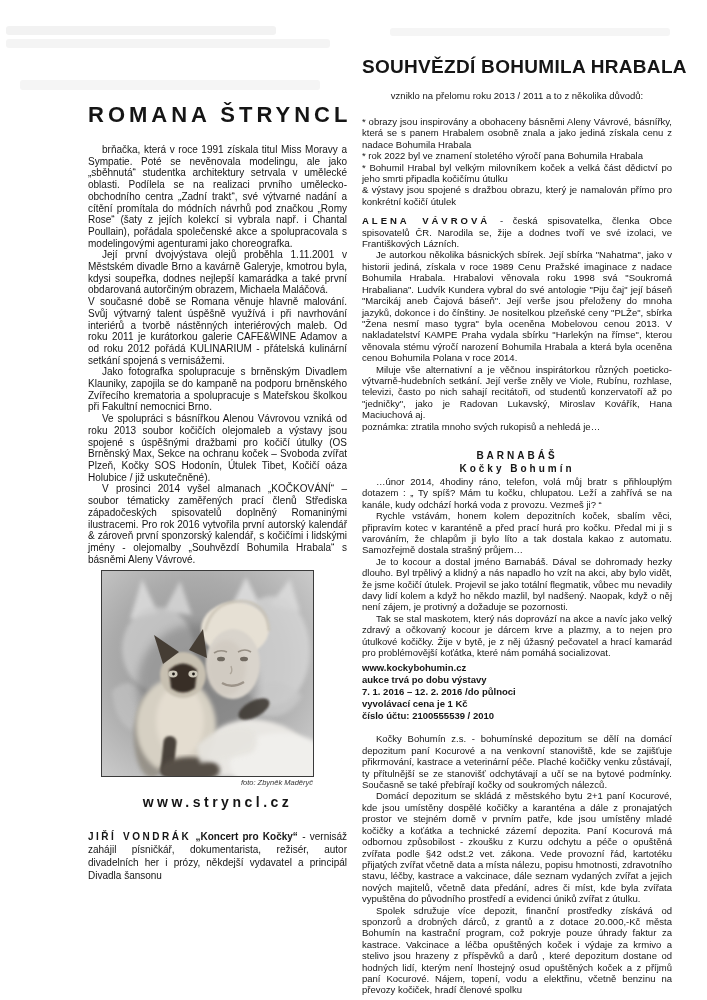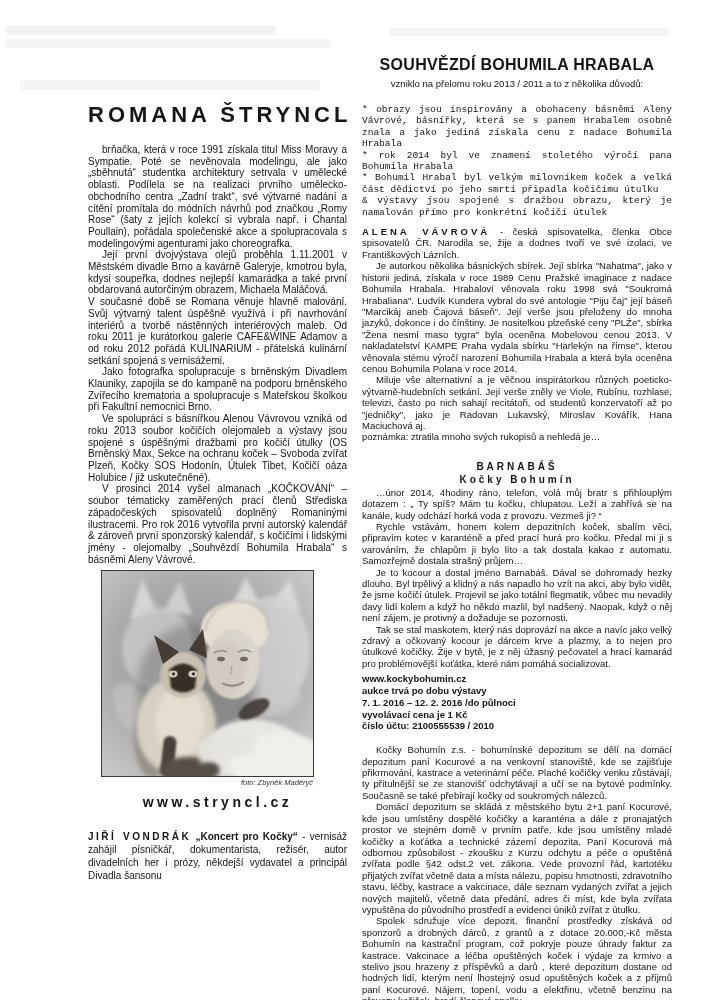--- a/index.html
+++ b/index.html
@@ -27,24 +27,24 @@
   .photo-wrap{margin:5px 0 0 13px;width:212px;}
   .photo{display:block;width:211px;height:205px;border:1px solid #3a3a3a;background:#b9b9b9;}
   .photo-caption{text-align:right;font-size:7.5px;font-style:italic;color:#333;margin-top:1px;}
 
   .site{margin-top:7px;text-align:center;font-size:14px;font-weight:bold;letter-spacing:3.5px;}
 
   .vondrak{margin-top:20px;font-size:10px;line-height:13px;text-align:justify;}
   .spaced-name{font-weight:bold;letter-spacing:2.5px;}
   .bold{font-weight:bold;}
 
-  .right-title{margin:56px 0 4px 0;text-align:center;font-size:16px;font-weight:bold;letter-spacing:0.3px;white-space:nowrap;}
+  .right-title{margin:56px 0 12px 0;text-align:center;font-size:19px;font-weight:bold;letter-spacing:0.3px;white-space:nowrap;}
   .right-sub{text-align:center;font-size:9.5px;margin-top:3px;}
   .right-body{font-size:9.5px;line-height:11.4px;text-align:justify;}
-  .reasons{margin-top:15px;font-family:Liberation Mono, monospace;}
+  .reasons{margin-top:15px;}
   .vavrova{margin-top:8px;}
   .vavrova .spaced-name{letter-spacing:3px;}
   .barnabas-head{margin-top:17px;text-align:center;font-weight:bold;font-size:10px;letter-spacing:3px;line-height:13.5px;}
   .auction{margin-top:4px;text-align:left;font-weight:bold;font-size:9.5px;line-height:11.8px;}
   .dep{margin-top:12px;}
   .contact{margin-top:3px;text-align:center;font-size:8.6px;}
 </style>
 </head>
 <body>
 
@@ -138,21 +138,21 @@
 
     <p class="vondrak"><span class="spaced-name">JIŘÍ VONDRÁK</span> <span class="bold">„Koncert pro Kočky“</span> <span>- vernisáž zahájil písničkář, dokumentarista, režisér, autor divadelních her i prózy, někdejší vydavatel a principál Divadla šansonu</span></p>
   </div>
 
   <div class="col-right">
     <h2 class="right-title">SOUHVĚZDÍ BOHUMILA HRABALA</h2>
     <div class="right-sub">vzniklo na přelomu roku 2013 / 2011 a to z několika důvodů:</div>
 
     <div class="right-body reasons">
       <p>* obrazy jsou inspirovány a obohaceny básněmi Aleny Vávrové, básnířky, která se s panem Hrabalem osobně znala a jako jediná získala cenu z nadace Bohumila Hrabala</p>
-      <p>* rok 2014 byl ve znamení stoletého výročí pana Bohumila Hrabala</p>
+      <p>* rok 2022 byl ve znamení stoletého výročí pana Bohumila Hrabala</p>
       <p>* Bohumil Hrabal byl velkým milovníkem koček a velká část dědictví po jeho smrti připadla kočičímu útulku</p>
       <p>&amp; výstavy jsou spojené s dražbou obrazu, který je namalován přímo pro konkrétní kočičí útulek</p>
     </div>
 
     <div class="right-body vavrova">
       <p><span class="spaced-name">ALENA VÁVROVÁ</span> <span>- česká spisovatelka, členka Obce spisovatelů ČR. Narodila se, žije a dodnes tvoří ve své izolaci, ve Františkových Lázních.</span></p>
       <p class="ind">Je autorkou několika básnických sbírek. Její sbírka "Nahatma", jako v historii jediná, získala v roce 1989 Cenu Pražské imaginace z nadace Bohumila Hrabala. Hrabalovi věnovala roku 1998 svá "Soukromá Hrabaliana". Ludvík Kundera vybral do své antologie "Piju čaj" její báseň "Marcikáj aneb Čajová báseň". Její verše jsou přeloženy do mnoha jazyků, dokonce i do čínštiny. Je nositelkou plzeňské ceny "PLŽe", sbírka "Žena nesmí maso tygra" byla oceněna Mobelovou cenou 2013. V nakladatelství KAMPE Praha vydala sbírku "Harlekýn na římse", kterou věnovala stému výročí narození Bohumila Hrabala a která byla oceněna cenou Bohumila Polana v roce 2014.</p>
       <p class="ind">Miluje vše alternativní a je věčnou inspirátorkou různých poeticko-výtvarně-hudebních setkání. Její verše zněly ve Viole, Rubínu, rozhlase, televizi, často po nich sahají recitátoři, od studentů konzervatoří až po "jedničky", jako je Radovan Lukavský, Miroslav Kovářík, Hana Maciuchová aj.</p>
       <p>poznámka: ztratila mnoho svých rukopisů a nehledá je…</p>
     </div>

